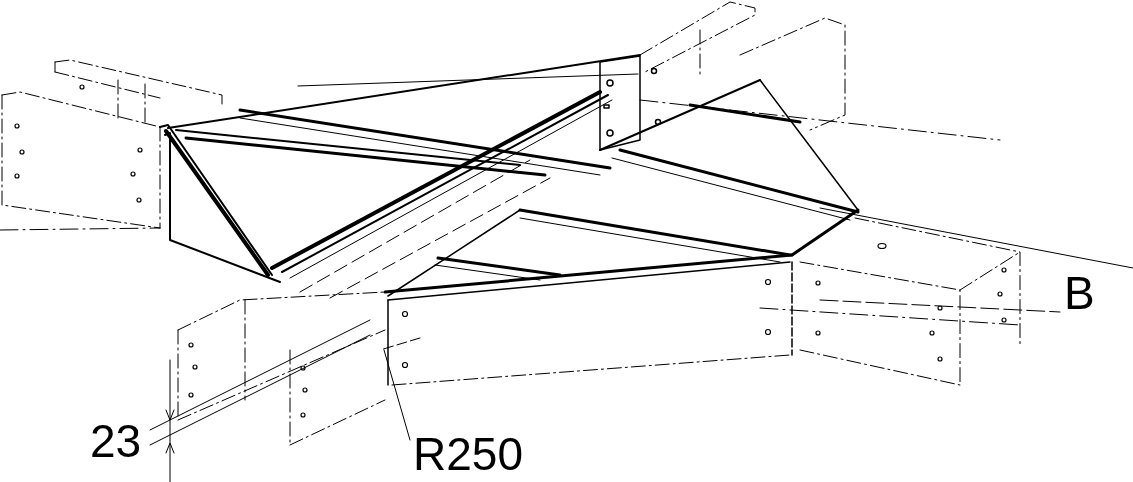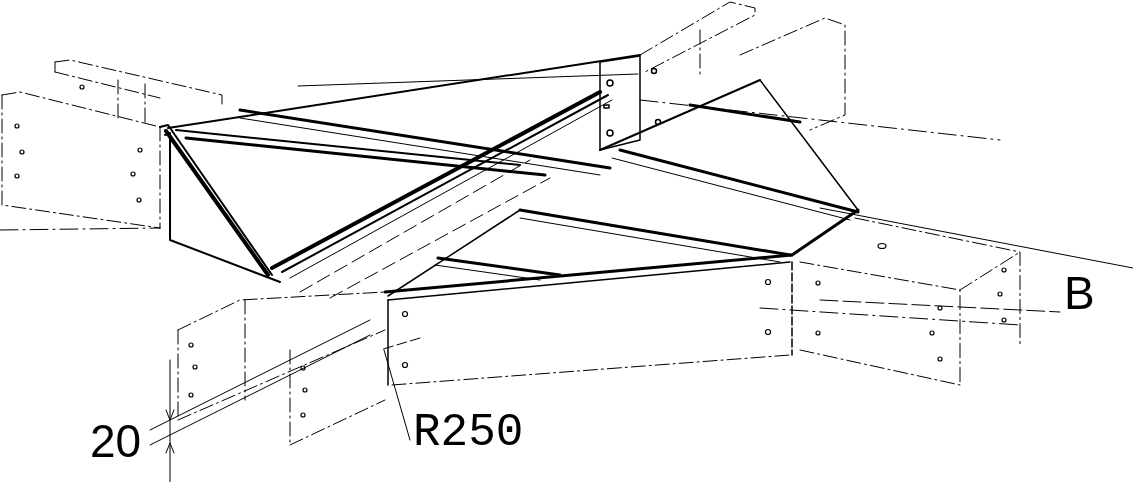--- a/index.html
+++ b/index.html
@@ -1,20 +1,20 @@
 <!DOCTYPE html>
 <html><head>
 <meta charset="utf-8">
 <style>
   html, body { margin:0; padding:0; background:#ffffff; }
   body { width:1133px; height:482px; overflow:hidden; position:relative; }
   #drawing { position:absolute; left:0; top:0; width:1133px; height:482px; }
   .label { position:absolute; font-family:"Liberation Sans", sans-serif; color:#000; line-height:1; }
   #lbl-26 { left:90px; top:418px; font-size:46px; }
-  #lbl-r250 { left:413px; top:410px; font-size:46px;font-family:Liberation Mono, monospace; }
+  #lbl-r250 { left:413px; top:431px; font-size:46px; }
   #lbl-b { left:1064px; top:270px; font-size:46px; }
   svg line, svg polyline, svg polygon, svg path { vector-effect: non-scaling-stroke; }
 </style>
 </head>
 <body>
 
 <svg id="drawing" viewBox="0 0 1133 482" xmlns="http://www.w3.org/2000/svg">
   <g fill="none" stroke="#000" stroke-linecap="round" stroke-linejoin="round">
 
     <g stroke-width="1" stroke-dasharray="14 4 2 4">
@@ -151,15 +151,15 @@
       <line x1="820" y1="300" x2="1060" y2="312" stroke-dasharray="18 5"></line>
     </g>
 
     <g stroke-width="1" stroke-dasharray="18 5 2 5">
       <line x1="0" y1="230" x2="160" y2="228"></line>
       <line x1="640" y1="100" x2="1000" y2="140"></line>
     </g>
   </g>
 </svg>
 
-<div class="label" id="lbl-26">20</div>
+<div class="label" id="lbl-26">23</div>
 <div class="label" id="lbl-r250">R250</div>
 <div class="label" id="lbl-b">B</div>
 
 </body></html>

